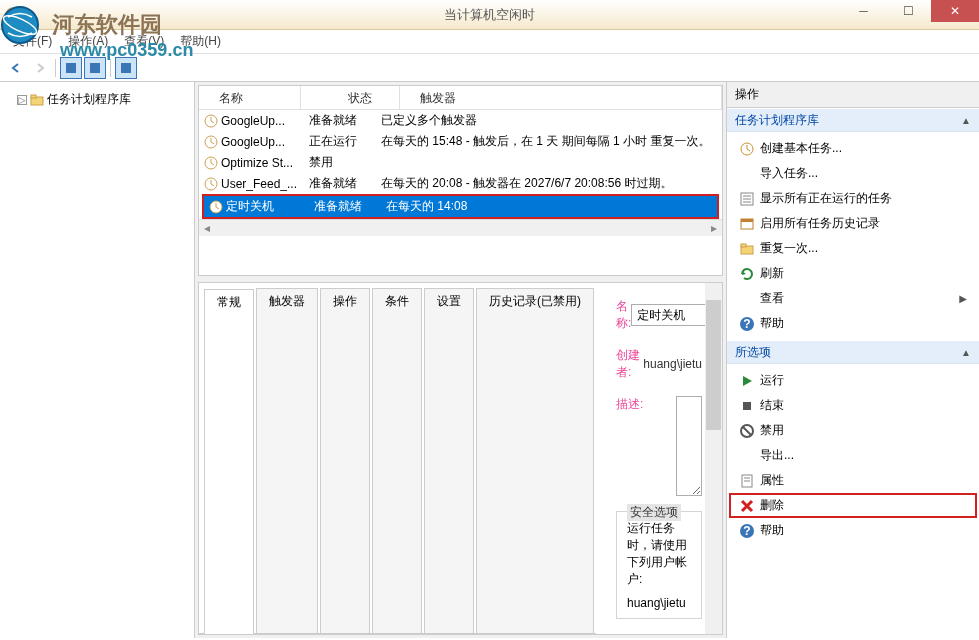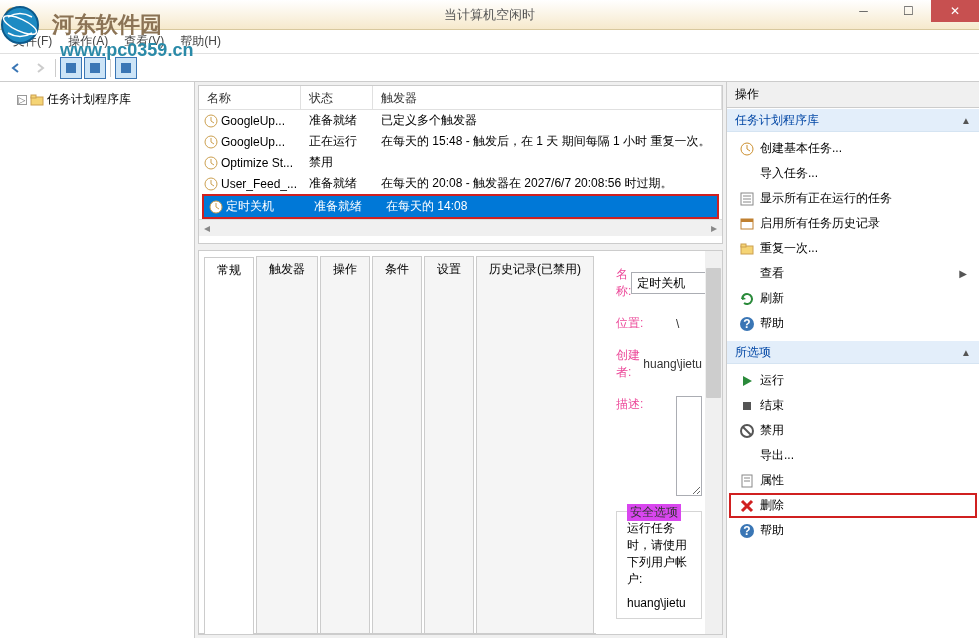--- a/index.html
+++ b/index.html
@@ -41,23 +41,23 @@
     .clock-icon { width: 14px; height: 14px; }
     .folder-icon { width: 14px; height: 14px; }
     
     
     .center-pane { flex: 1; background: #f0f0f0; display: flex; flex-direction: column; position: relative; }
     .center-inner { margin: 3px; background: #fff; border: 1px solid #ccc; flex: 1; display: flex; flex-direction: column; overflow: hidden; }
     
     
     .task-list-wrap { flex-shrink: 0; }
     .task-header { display: flex; border-bottom: 1px solid #e0e0e0; height: 24px; }
-    .task-header-cell { padding: 4px 8px; border-right: 1px solid #e0e0e0; color: #333; }
+    .task-header-cell { padding: 4px 20px; border-right: 1px solid #e0e0e0; color: #333; }
     .th-name { width: 102px; }
-    .th-status { width: 72px; }
+    .th-status { width: 72px; margin-left: 27px; }
     .th-trigger { flex: 1; }
     .task-row { display: flex; height: 21px; align-items: center; }
     .task-row.selected { background: #0078d7; color: #fff; }
     .task-cell { padding: 0 5px; display: flex; align-items: center; gap: 3px; overflow: hidden; white-space: nowrap; }
     .tc-name { width: 105px; }
     .tc-status { width: 72px; }
     .tc-trigger { flex: 1; }
     .selected-box { border: 2px solid #d02020; margin: 0 3px; }
     .task-scroll { height: 17px; background: #f0f0f0; border-top: 1px solid #ddd; display: flex; align-items: center; justify-content: space-between; }
     .scroll-arr { width: 16px; text-align: center; color: #888; }
@@ -66,21 +66,21 @@
     .details { margin: 3px; background: #fff; border: 1px solid #ccc; flex: 1; display: flex; flex-direction: row; }
     .tabs { display: flex; border-bottom: 1px solid #ccc; padding-top: 5px; padding-left: 5px; }
     .tab { padding: 4px 12px; border: 1px solid #ccc; border-bottom: none; margin-right: 2px; background: #f5f5f5; }
     .tab.active { background: #fff; position: relative; top: 1px; }
     .tab-content { padding: 15px 20px; flex: 1; overflow: auto; position: relative; }
     .form-row { display: flex; align-items: center; margin-bottom: 15px; }
     .form-label { width: 60px; color: #ec4899; }
     .form-input { flex: 1; height: 22px; border: 1px solid #abadb3; padding: 0 5px; max-width: 400px; }
     .form-text { color: #333; }
     .security-box { border: 1px solid #d5d5d5; padding: 8px 10px; margin-top: 15px; position: relative; }
-    .security-label { position: absolute; top: -8px; background: #d946ef; padding: 0 3px; color: #333; }
+    .security-label { position: absolute; top: -8px; background: #e5e5e5; padding: 0 3px; color: #333; }
     .details-scroll { position: absolute; right: 0; top: 0; bottom: 0; width: 17px; background: #f0f0f0; }
     .scroll-thumb { position: absolute; top: 17px; width: 15px; left: 1px; height: 130px; background: #cdcdcd; border-radius: 1px;}
     
     
     .right-pane { width: 253px; border-left: 1px solid #ccc; background: #fff; display: flex; flex-direction: column; }
     .actions-header { height: 26px; background: #f0f0f0; border-bottom: 1px solid #ccc; display: flex; align-items: center; padding: 0 8px; font-weight: normal; }
     .section-header { height: 24px; background: #e3eefa; display: flex; align-items: center; justify-content: space-between; padding: 0 8px; color: #0046a5; border-top: 1px solid #fff; border-bottom: 1px solid #d5e4f2; }
     .section-arrow { color: #555; font-size: 10px; }
     .action-list { padding: 4px 2px; }
     .action-item { display: flex; align-items: center; gap: 5px; padding: 4px 10px; }
@@ -255,24 +255,20 @@
         <div class="tab">条件</div>
         <div class="tab">设置</div>
         <div class="tab">历史记录(已禁用)</div>
       </div>
       <div class="tab-content">
         <div class="form-row">
           <span class="form-label">名称:</span>
           <input class="form-input" readonly="" value="定时关机" style="">
         </div>
         <div class="form-row">
-          <span class="form-label">位置:</span>
-          <span class="form-text">\</span>
-        </div>
-        <div class="form-row">
           <span class="form-label">创建者:</span>
           <span class="form-text">huang\jietu</span>
         </div>
         <div class="form-row" style="align-items:flex-start">
           <span class="form-label">描述:</span>
           <textarea class="form-input" style="height: 100px; max-width: 420px;" readonly=""></textarea>
         </div>
         <div class="security-box">
           <span class="security-label">安全选项</span>
           <div style="margin-bottom:8px">运行任务时，请使用下列用户帐户:</div>
@@ -329,32 +325,32 @@
         <div class="action-item">
           <span class="action-icon">
             <svg width="16" height="16" viewBox="0 0 16 16">
               <rect x="2" y="5" width="12" height="8" fill="#f5d475" stroke="#cca050"></rect>
               <rect x="2" y="3" width="5" height="3" fill="#f5d475" stroke="#cca050"></rect>
             </svg>
           </span>
           <span>重复一次...</span>
         </div>
         <div class="action-item">
+          <span class="action-icon">
+            <svg width="16" height="16" viewBox="0 0 16 16">
+              <path d="M3,8 A5,5 0 1,1 5,12" fill="none" stroke="#2a8a3a" stroke-width="2"></path>
+              <path d="M3,5 L3,9 L7,8 Z" fill="#2a8a3a"></path>
+            </svg>
+          </span>
+          <span>刷新</span>
+        </div>
+        <div class="action-item">
           <span class="action-icon"></span>
           <span>查看</span>
           <span style="margin-left:auto;color:#555;font-size:10px">▶</span>
-        </div>
-        <div class="action-item">
-          <span class="action-icon">
-            <svg width="16" height="16" viewBox="0 0 16 16">
-              <path d="M3,8 A5,5 0 1,1 5,12" fill="none" stroke="#2a8a3a" stroke-width="2"></path>
-              <path d="M3,5 L3,9 L7,8 Z" fill="#2a8a3a"></path>
-            </svg>
-          </span>
-          <span>刷新</span>
         </div>
         <div class="action-item">
           <span class="action-icon">
             <svg width="16" height="16" viewBox="0 0 16 16">
               <circle cx="8" cy="8" r="7" fill="#3a76b5"></circle>
               <text x="8" y="12" text-anchor="middle" fill="#fff" font-size="11" font-weight="bold">?</text>
             </svg>
           </span>
           <span>帮助</span>
         </div>

